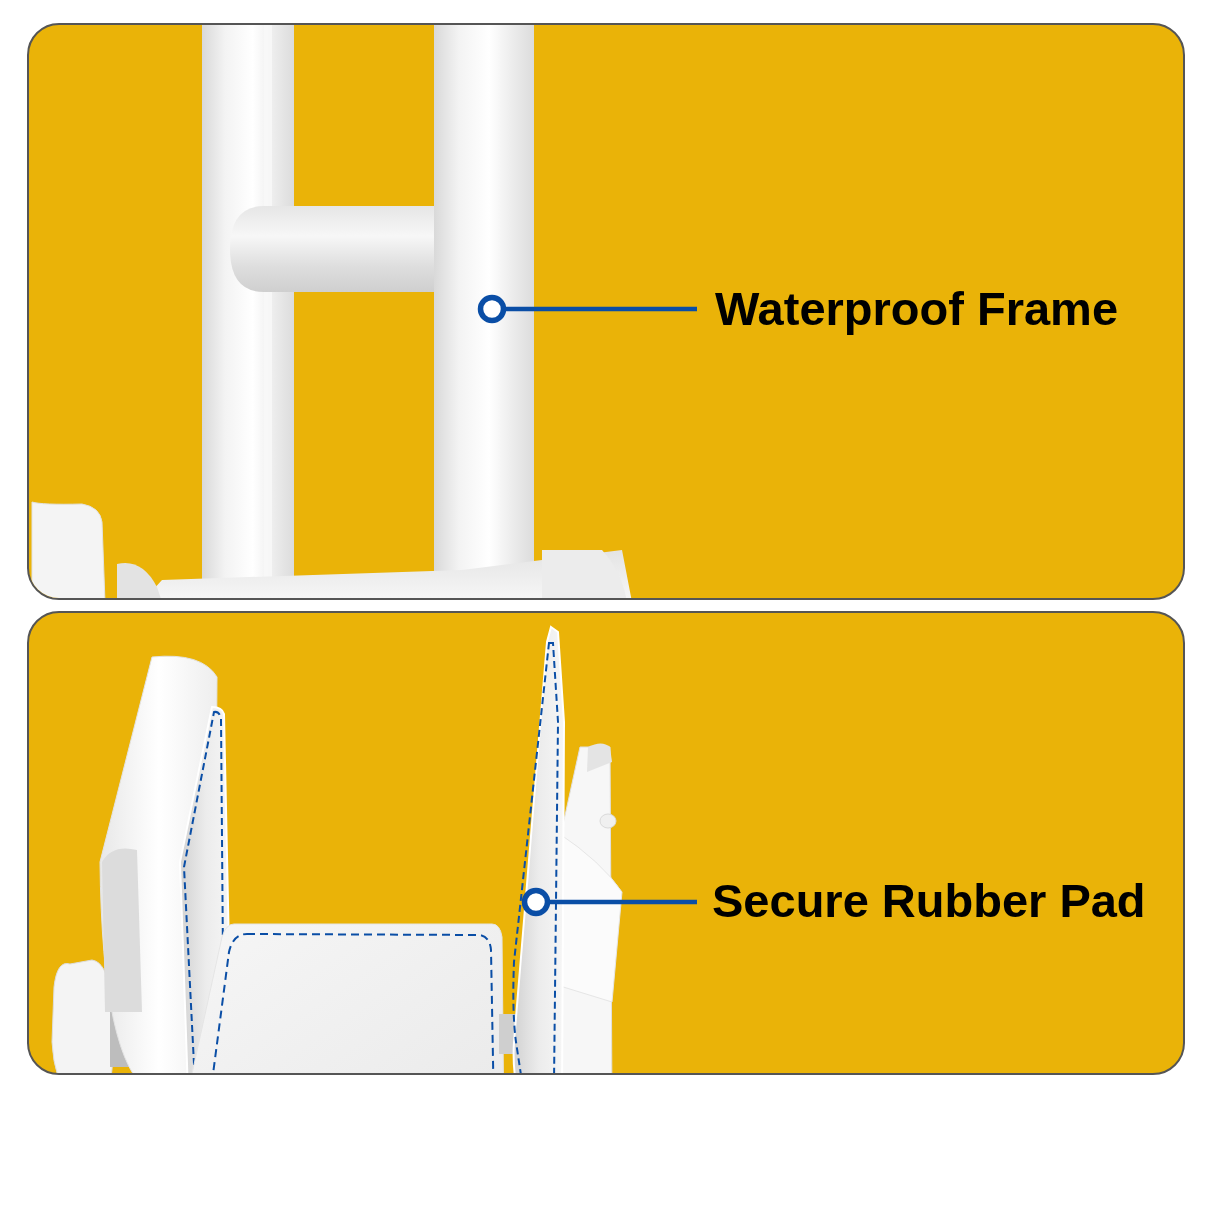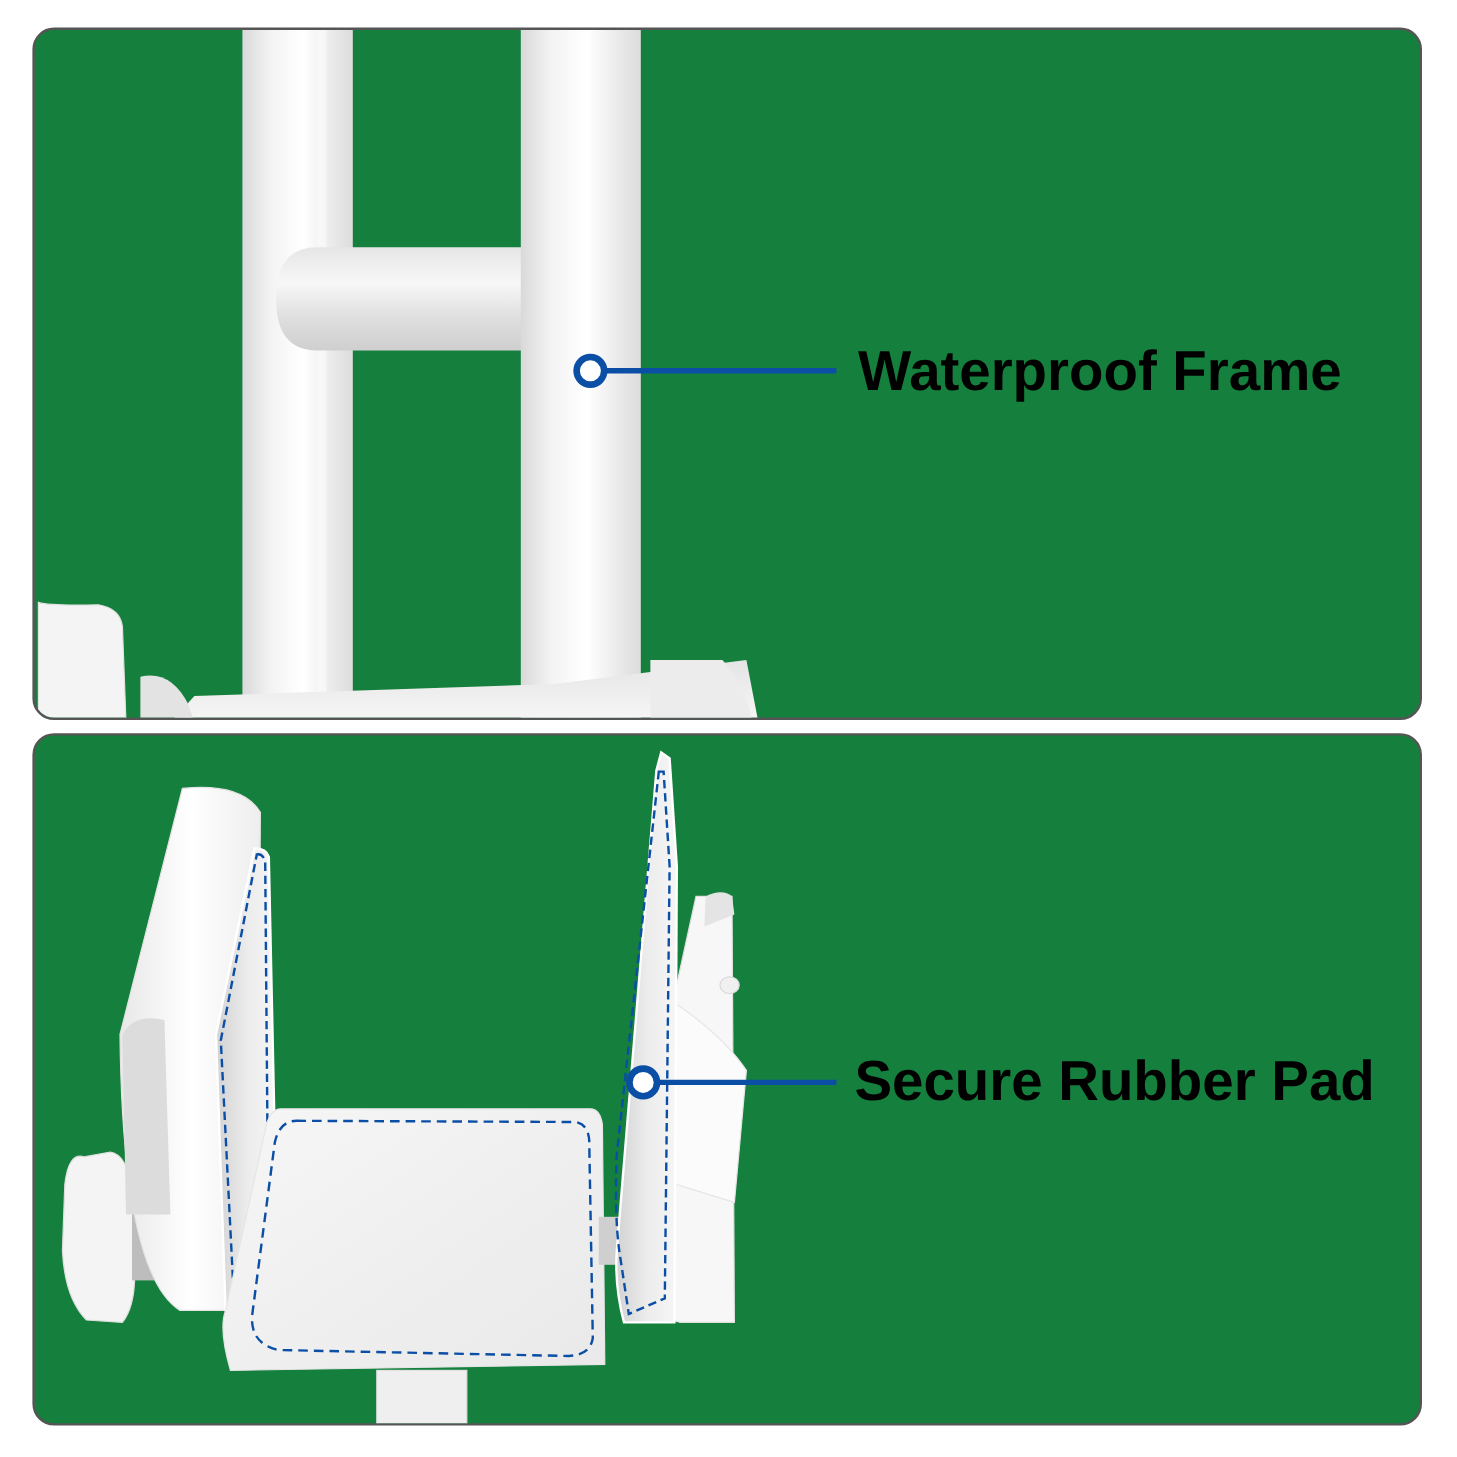--- a/index.html
+++ b/index.html
@@ -12,27 +12,27 @@
       height: 1214px;
       position: relative;
       overflow: hidden;
       font-family: "Liberation Sans", sans-serif;
     }
     .panel {
       position: absolute;
       left: 27px;
       width: 1158px;
       border: 2.5px solid #555555;
-      border-radius: 18px;
+      border-radius: 32px;
       overflow: hidden;
-      background: #15803d;
+      background: #eab308;
       box-sizing: border-box;
     }
     .panel-top { top: 23px; height: 577px; }
-    .panel-bottom { top: 611px; height: 577px; }
+    .panel-bottom { top: 611px; height: 464px; }
     .panel svg.art {
       position: absolute;
       left: -27px;
       top: 0;
     }
     .callout-label {
       position: absolute;
       font-weight: bold;
       color: #000000;
       font-size: 47px;

